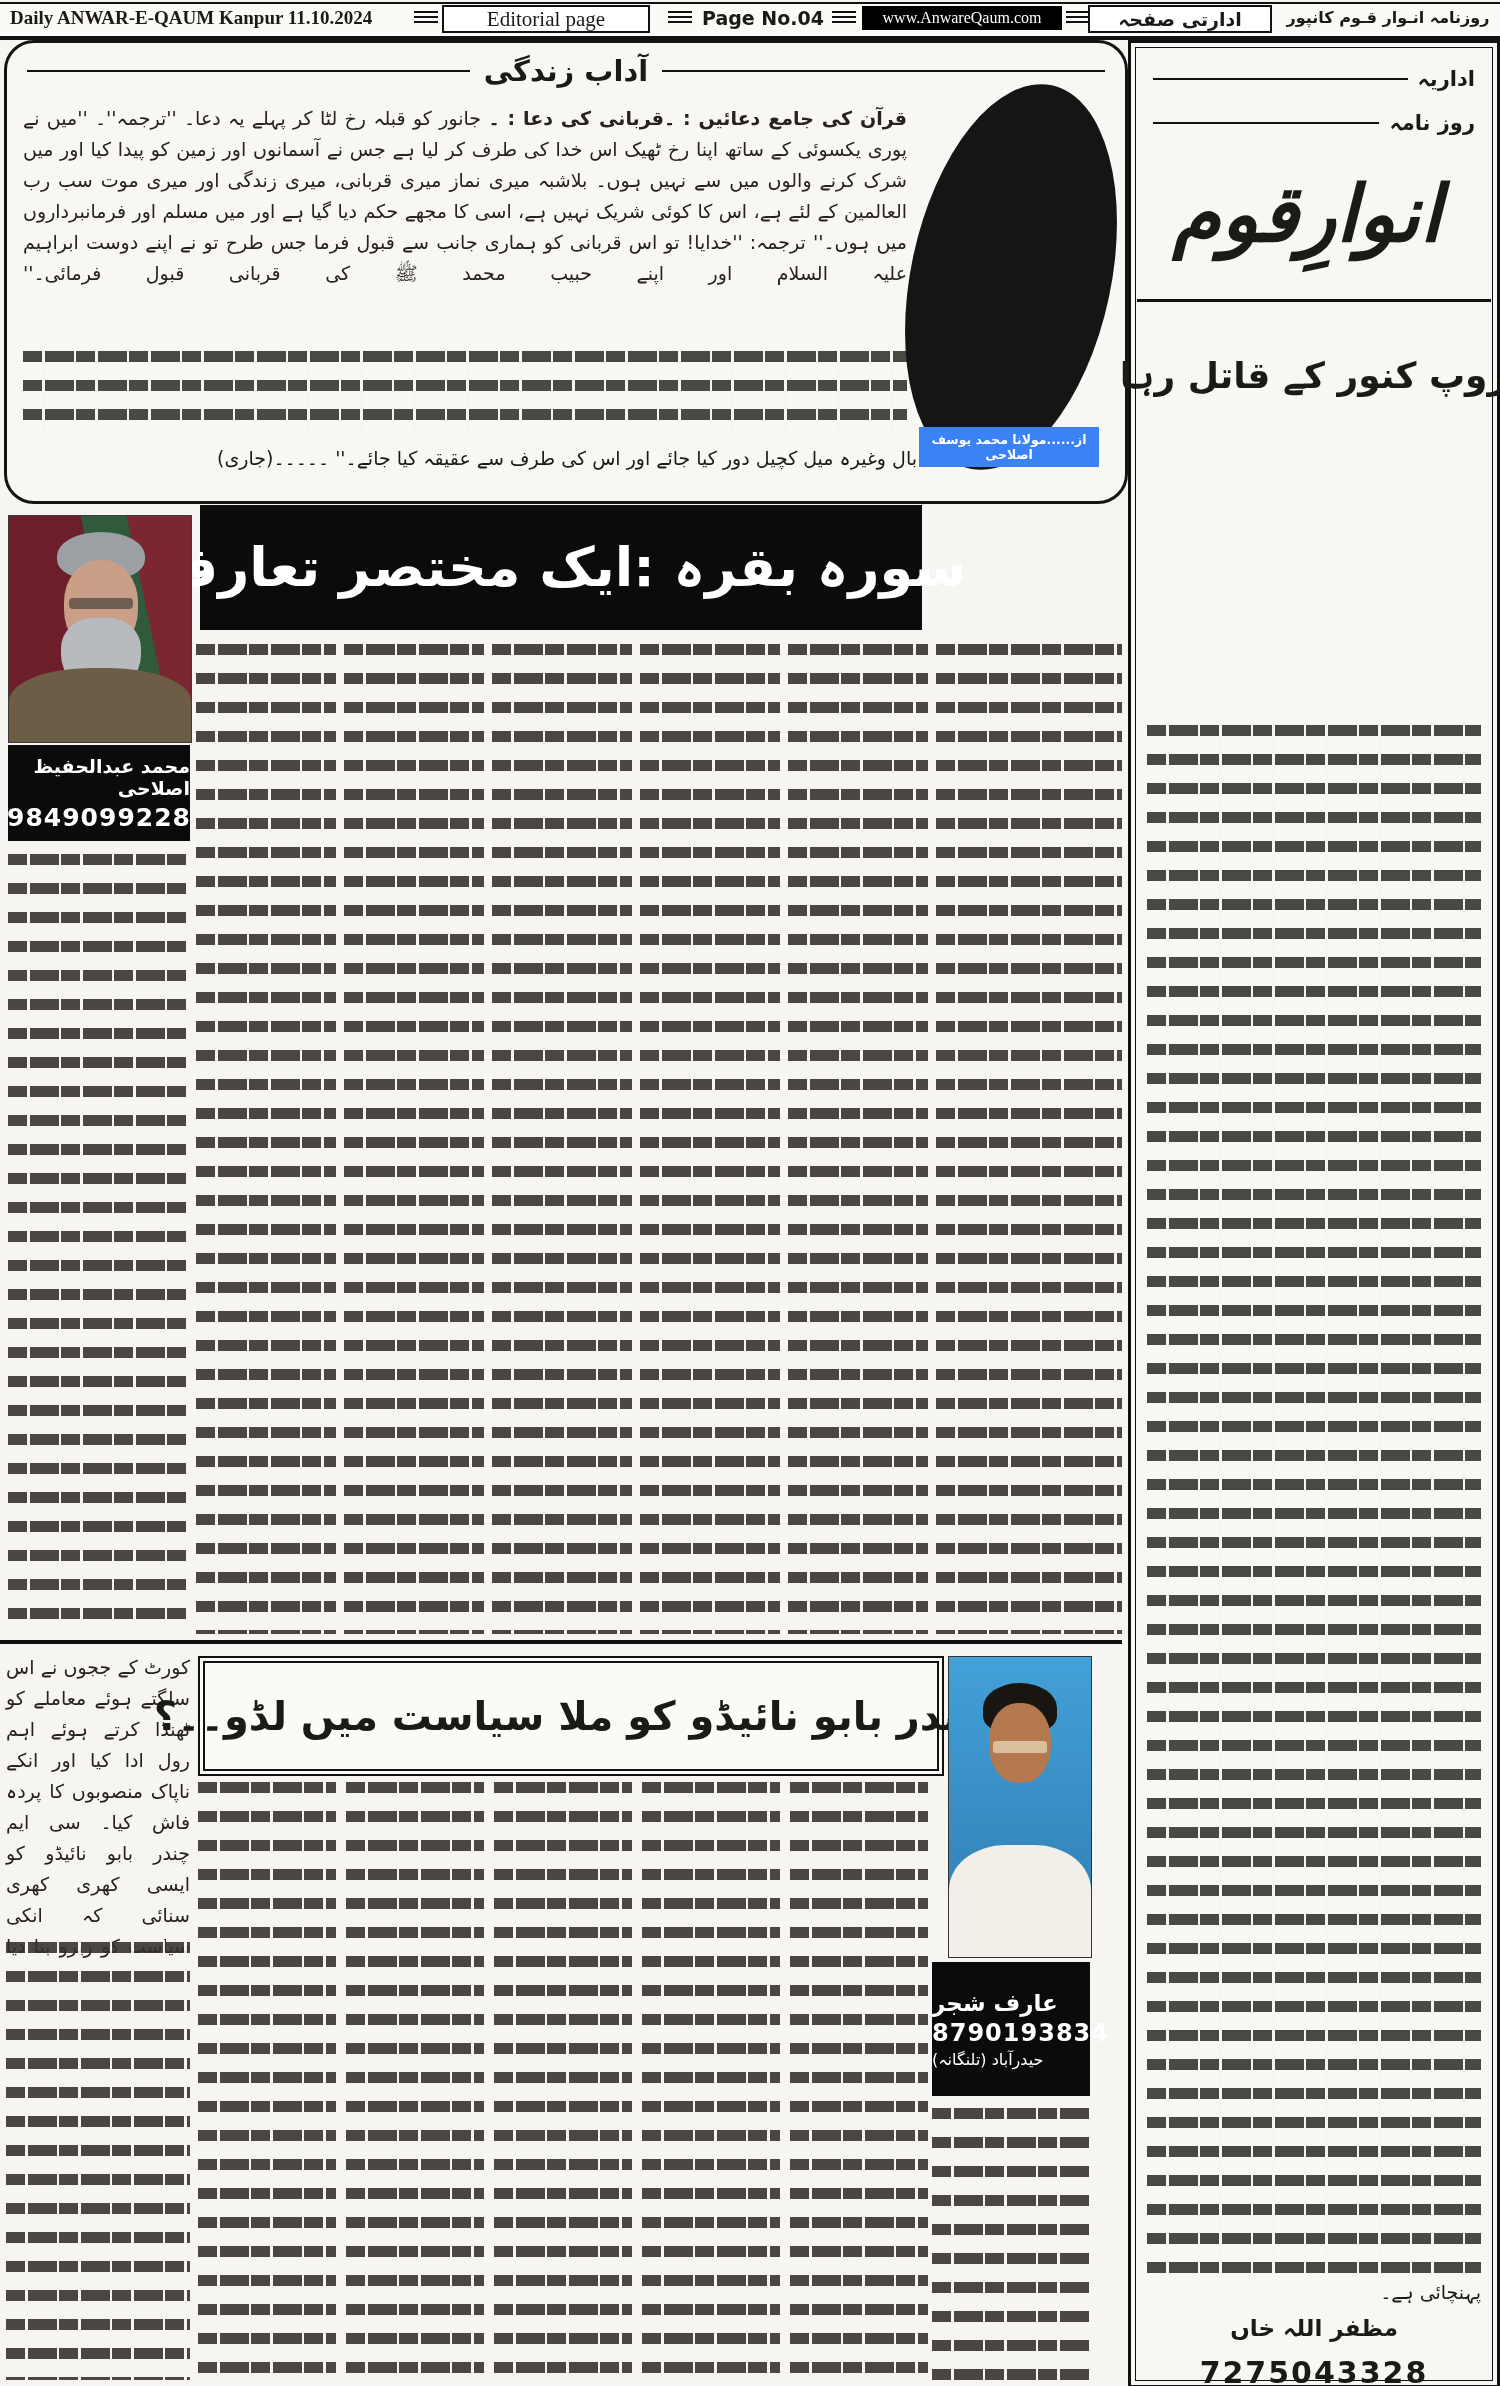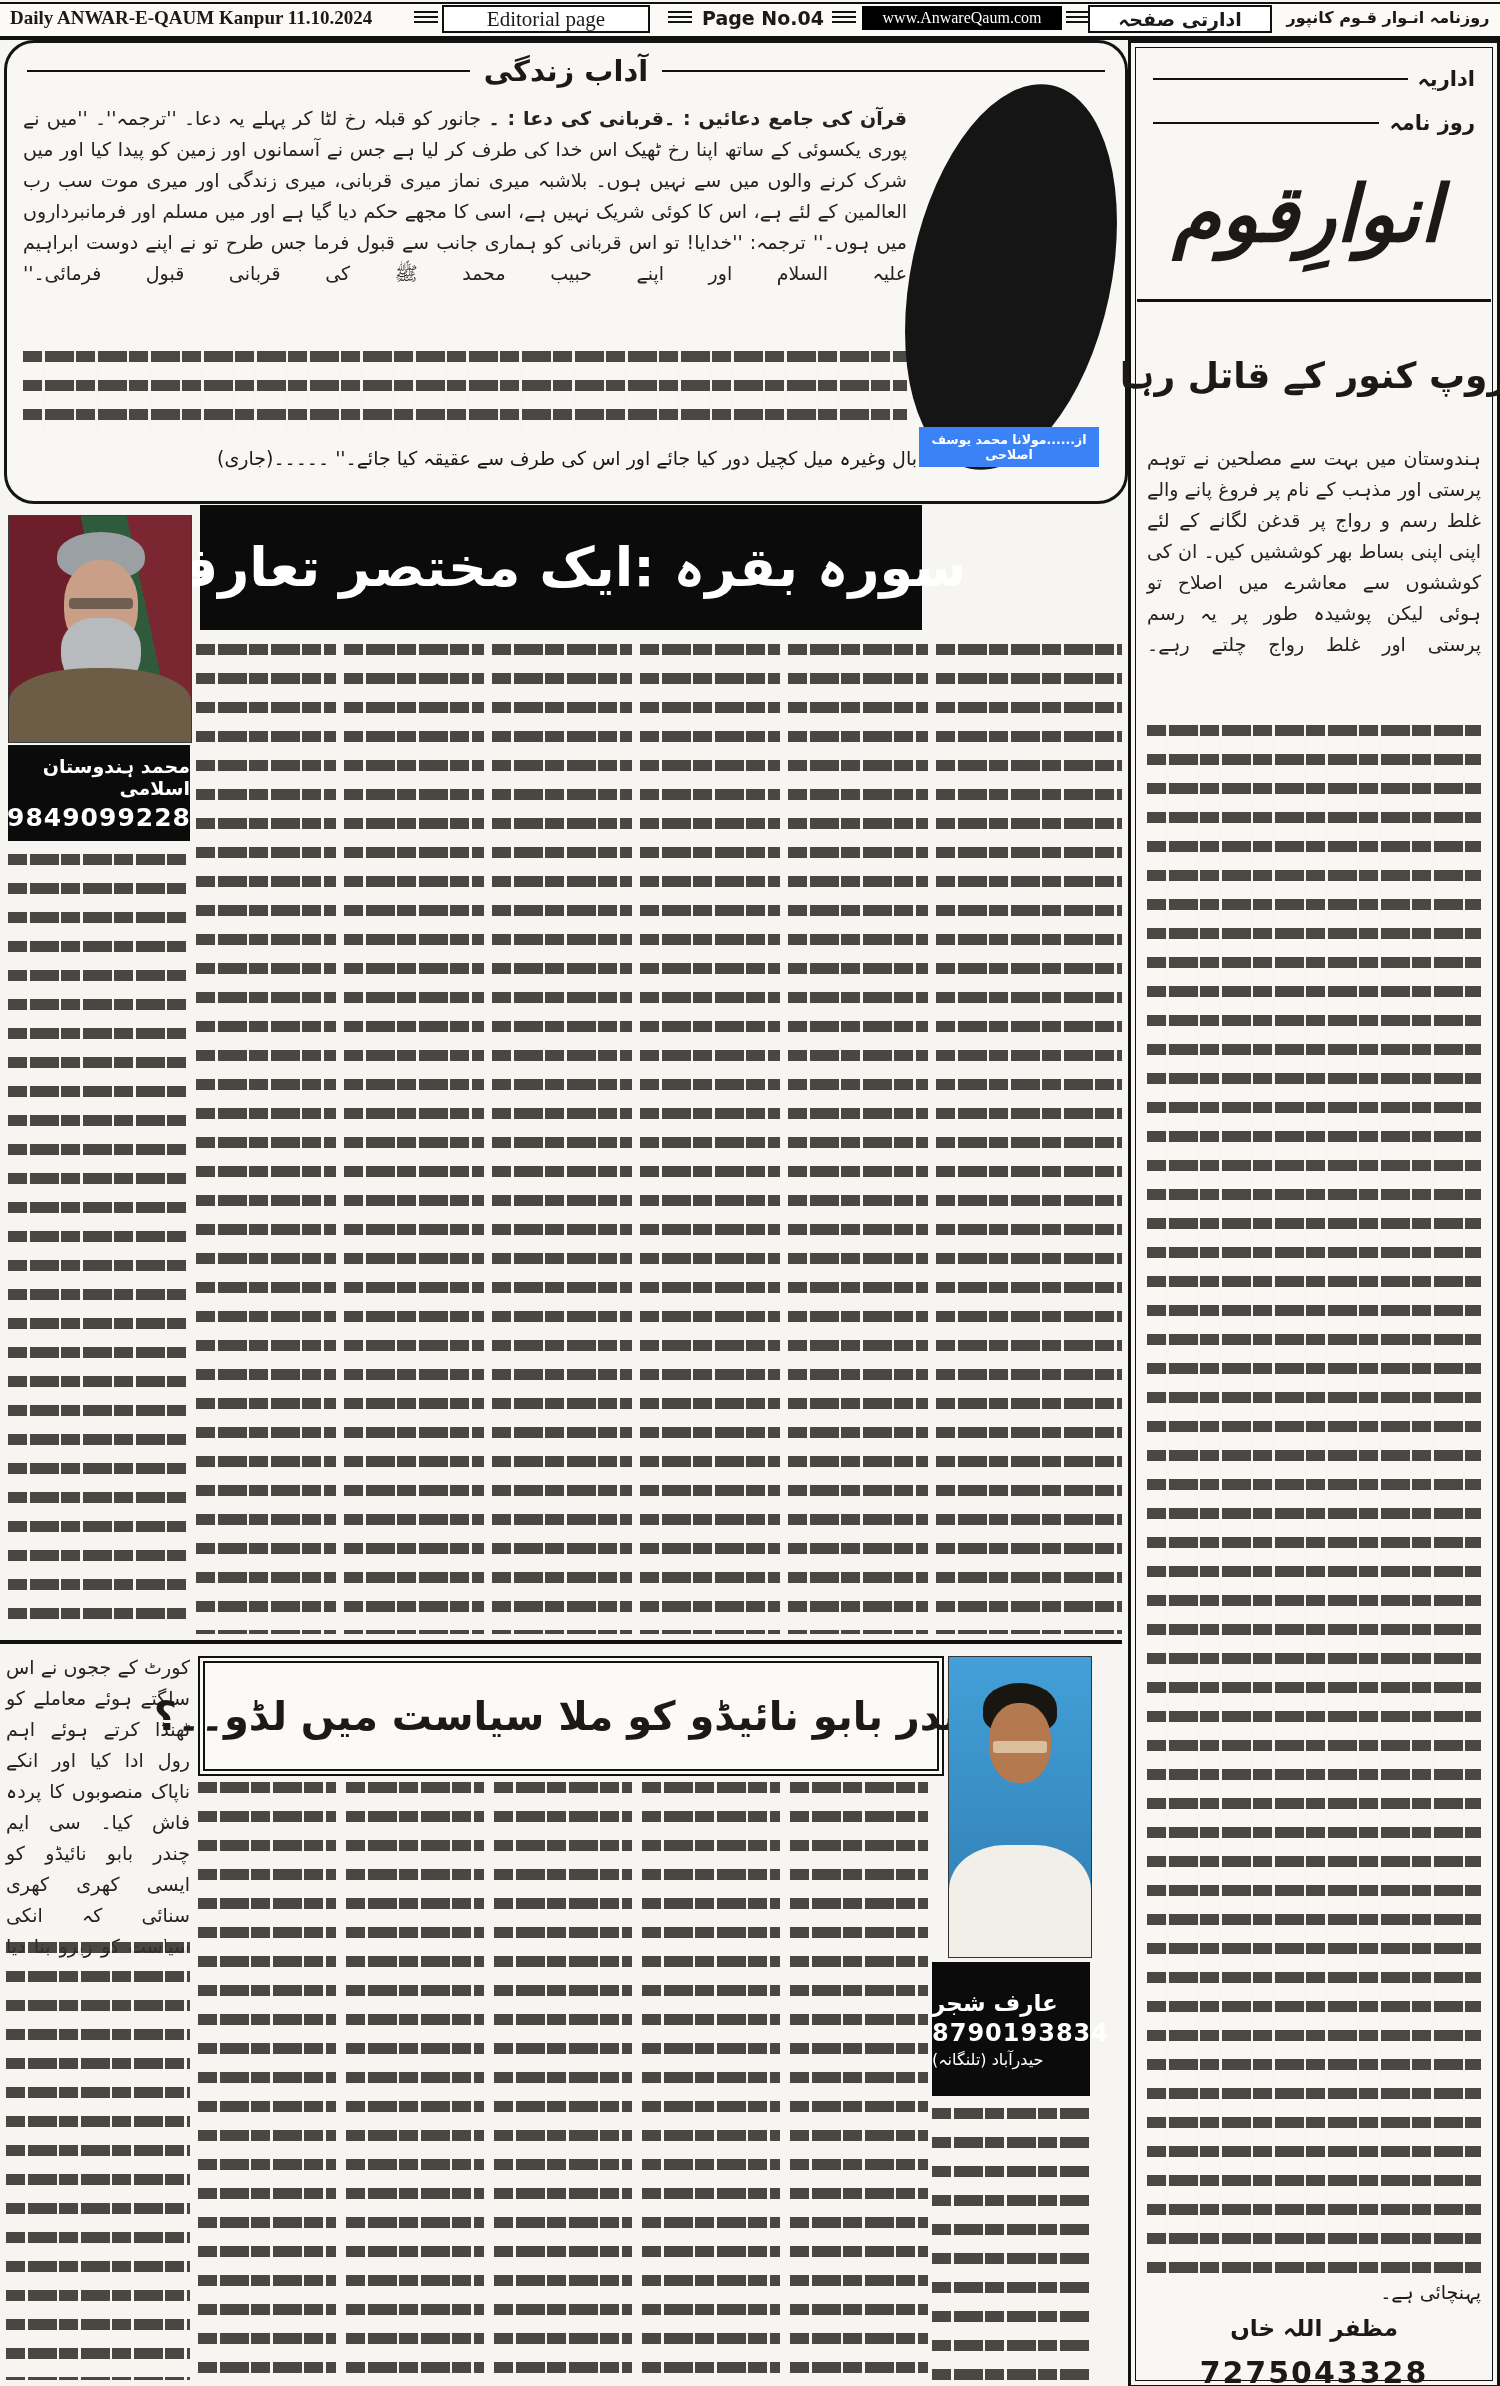--- a/index.html
+++ b/index.html
@@ -134,21 +134,21 @@
   <div id="surah-headline" class="abs rtl">سورہ بقرہ :ایک مختصر تعارف</div>
 
   <div id="hafiz-photo" class="abs">
     <div class="h-cap"></div>
     <div class="h-face"></div>
     <div class="h-glasses"></div>
     <div class="h-beard"></div>
     <div class="h-coat"></div>
   </div>
   <div id="hafiz-namebox" class="abs">
-    <span id="hafiz-name" class="rtl">محمد ہندوستان اسلامی</span>
+    <span id="hafiz-name" class="rtl">محمد عبدالحفیظ اصلاحی</span>
     <span id="hafiz-phone">9849099228</span>
   </div>
 
   <div class="colgreek greek" style="left:8px;   top:852px; width:180px; height:782px;"></div>
   <div class="colgreek greek" style="left:196px; top:642px; width:140px; height:992px;"></div>
   <div class="colgreek greek" style="left:344px; top:642px; width:140px; height:992px;"></div>
   <div class="colgreek greek" style="left:492px; top:642px; width:140px; height:992px;"></div>
   <div class="colgreek greek" style="left:640px; top:642px; width:140px; height:992px;"></div>
   <div class="colgreek greek" style="left:788px; top:642px; width:140px; height:992px;"></div>
   <div class="colgreek greek" style="left:936px; top:642px; width:186px; height:992px;"></div>
@@ -185,20 +185,19 @@
         <span class="mast-label">اداریہ</span>
         <span class="kashida"></span>
       </div>
       <div class="mast-row" style="top:62px;">
         <span class="mast-label">روز نامہ</span>
         <span class="kashida"></span>
       </div>
       <div id="mast-name" class="rtl">انوارِقوم</div>
     </div>
     <div id="edit-headline" class="rtl">روپ کنور کے قاتل رہا</div>
-    <div id="edit-lead" class="rtl bodytxt just">ہندوستان میں بہت سے مصلحین نے توہم پرستی اور مذہب کے نام پر فروغ پانے والے غلط رسم و رواج پر قدغن لگانے کے لئے اپنی اپنی بساط بھر کوششیں کیں۔ ان کی کوششوں سے معاشرے میں اصلاح تو ہوئی لیکن پوشیدہ طور پر یہ رسم پرستی اور غلط رواج چلتے رہے۔</div>
     <div id="edit-greek" class="greek"></div>
     <div id="edit-close" class="rtl">پہنچائی ہے۔</div>
     <div id="edit-byline" class="rtl">مظفر اللہ خاں</div>
     <div id="edit-phone">7275043328</div>
   </div>
 
 </div>
 
 </body></html>

